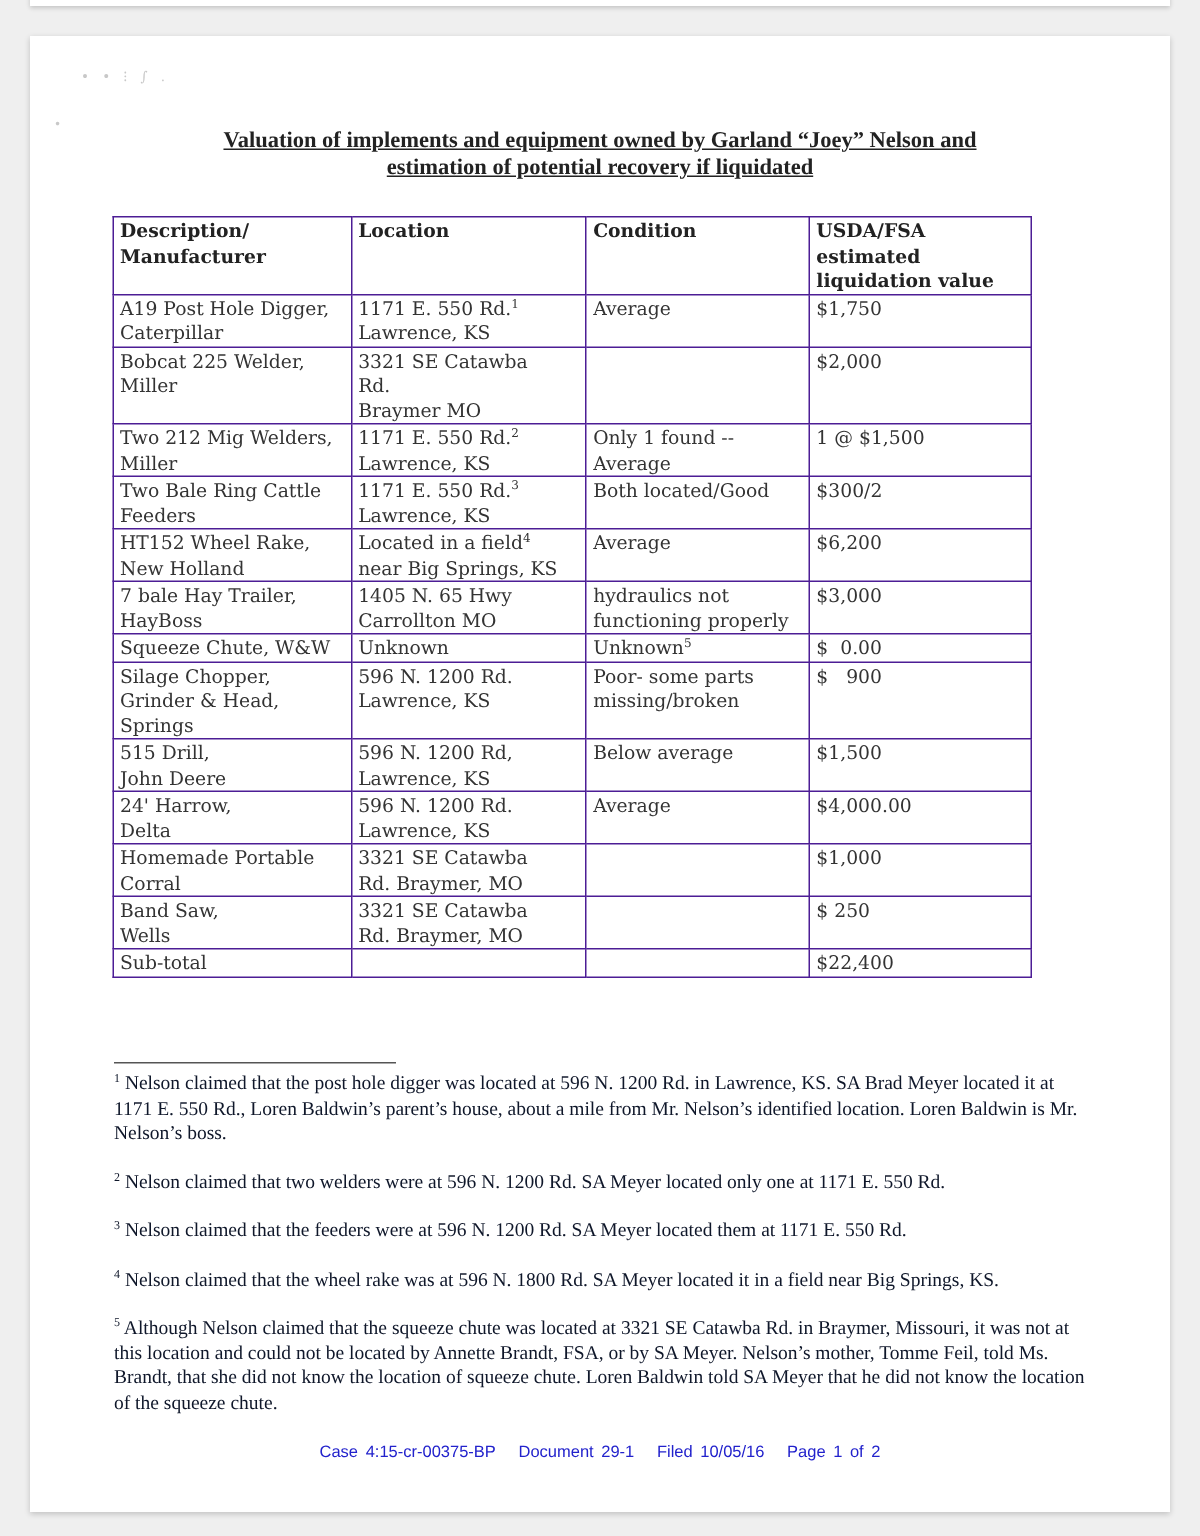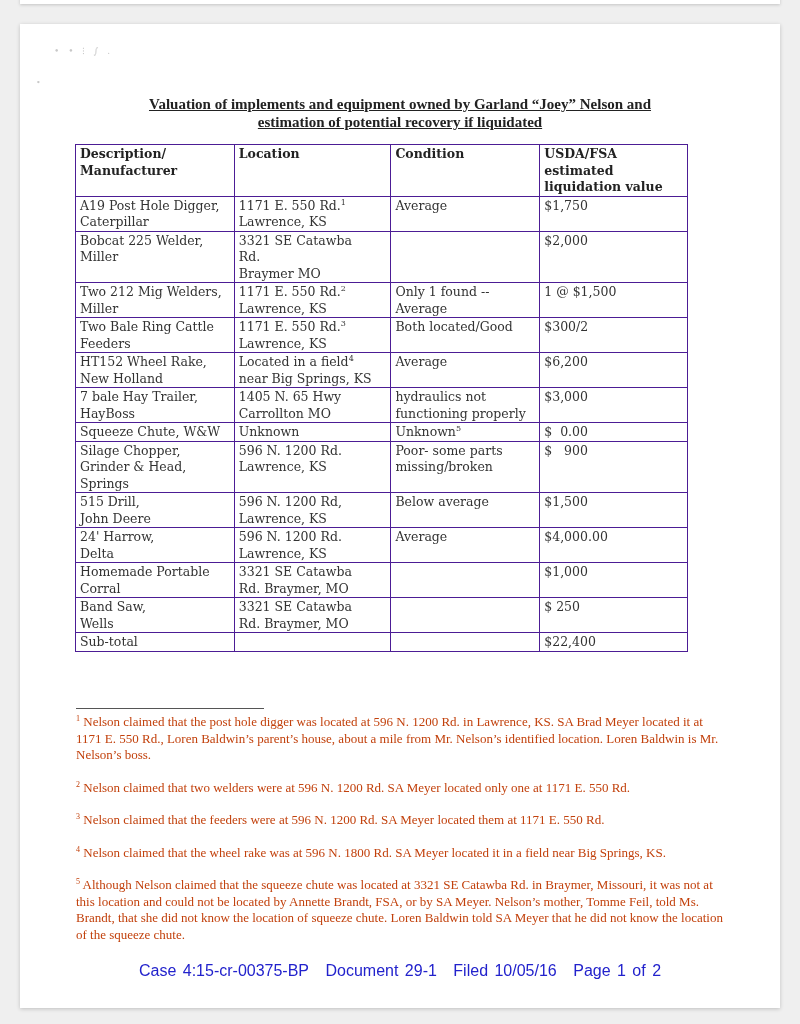--- a/index.html
+++ b/index.html
@@ -11,45 +11,45 @@
     position:absolute; left:20px; top:-10px; width:760px; height:14px; background:#fff;
     box-shadow:0 1px 3px rgba(0,0,0,0.18);
   }
   .page {
     position:absolute; left:20px; top:24px; width:760px; height:984px; background:#fff;
     box-shadow:0 1px 4px rgba(0,0,0,0.2);
   }
   .scan-marks { position:absolute; left:34px; top:20px; color:#c8c8c8; font-size:9px; letter-spacing:3px; }
   .scan-dot { position:absolute; left:16px; top:54px; color:#c8c8c8; font-size:8px; }
   .title {
-    position:absolute; left:0; top:71px; width:760px; text-align:center;
+    position:absolute; left:0; top:61px; width:760px; text-align:center;
     font-family:"Liberation Serif", serif; font-weight:bold; font-size:15px; line-height:18px; color:#222;
   }
   .title span { text-decoration:underline; }
   table.equip {
     position:absolute; left:55px; top:120px; width:613px; border-collapse:collapse;
     font-size:12.5px; line-height:16.5px; color:#333;
   }
   table.equip td, table.equip th {
     border:1px solid #4c1d95; vertical-align:top; padding:1px 4px 0 4px; text-align:left;
   }
   table.equip th { font-weight:bold; color:#222; }
   col.c1 { width:159px; } col.c2 { width:157px; } col.c3 { width:149px; } col.c4 { width:148px; }
   td.val { text-align:left; }
   sup { font-size:8px; line-height:0; vertical-align:5px; }
   .rule { position:absolute; left:56px; top:684px; width:188px; border-top:1px solid #555; }
   .footnotes {
     position:absolute; left:56px; top:690px; width:650px; font-family:"Liberation Serif", serif;
-    font-size:13px; line-height:16.5px; color:#c2410c;
+    font-size:13px; line-height:16.5px; color:#0f172a;
   }
   .footnotes p { margin:0 0 16px 0; }
   .footnotes sup { font-size:8px; vertical-align:5px; }
   .stamp {
     position:absolute; left:0; top:938px; width:760px; text-align:center;
-    font-family:"Liberation Sans", sans-serif; font-size:16px; color:#2222cc; word-spacing:2px;
+    font-family:"Liberation Sans", sans-serif; font-size:11px; color:#2222cc; word-spacing:2px;
   }
   .stamp span { margin:0 5px; }
 </style>
 </head>
 <body>
 
 <div class="prev-page"></div>
 
 <div class="page">
   <div class="scan-marks">• • ⁝ ∫   .</div>

